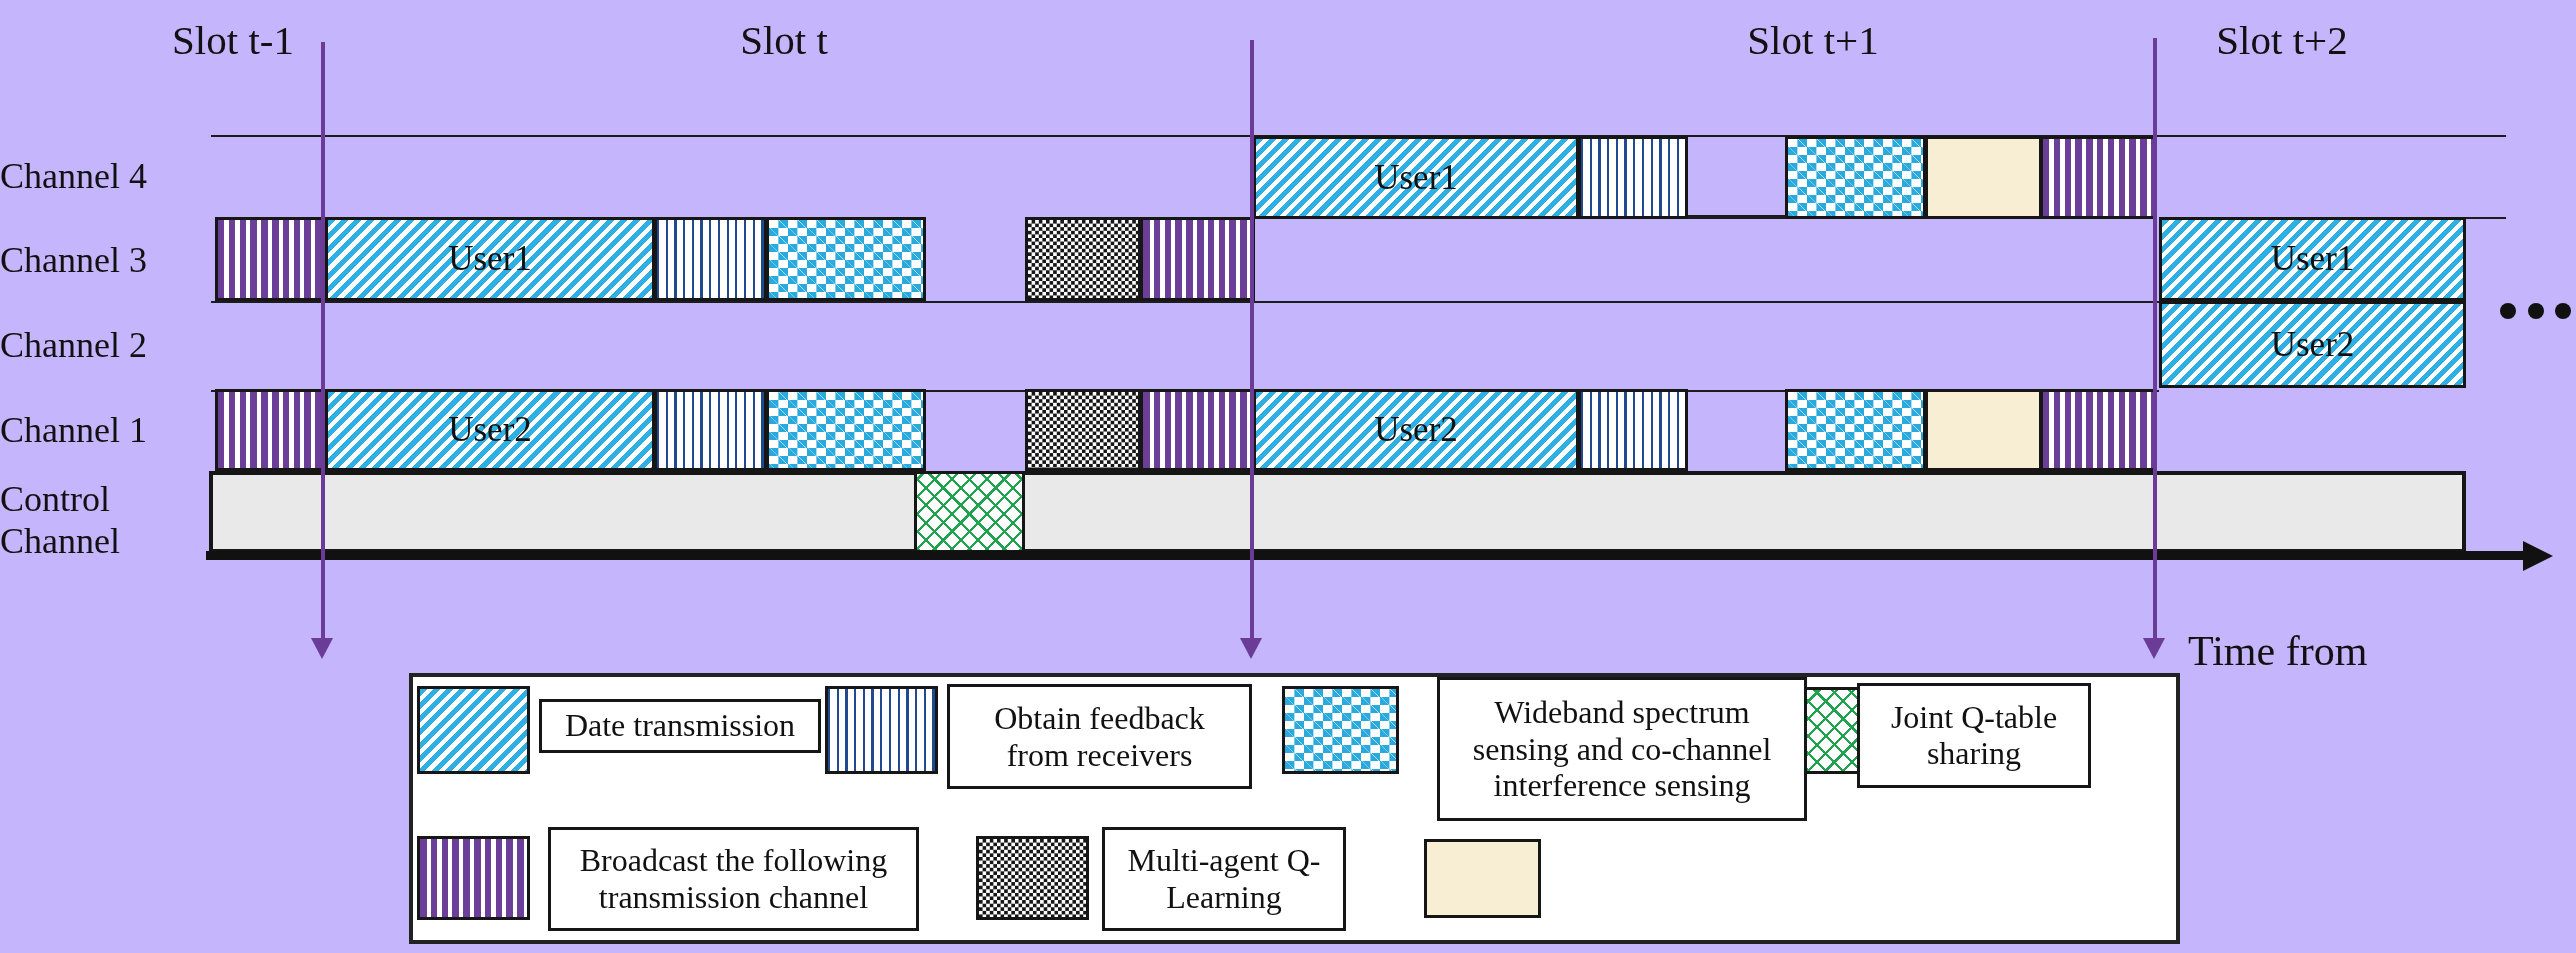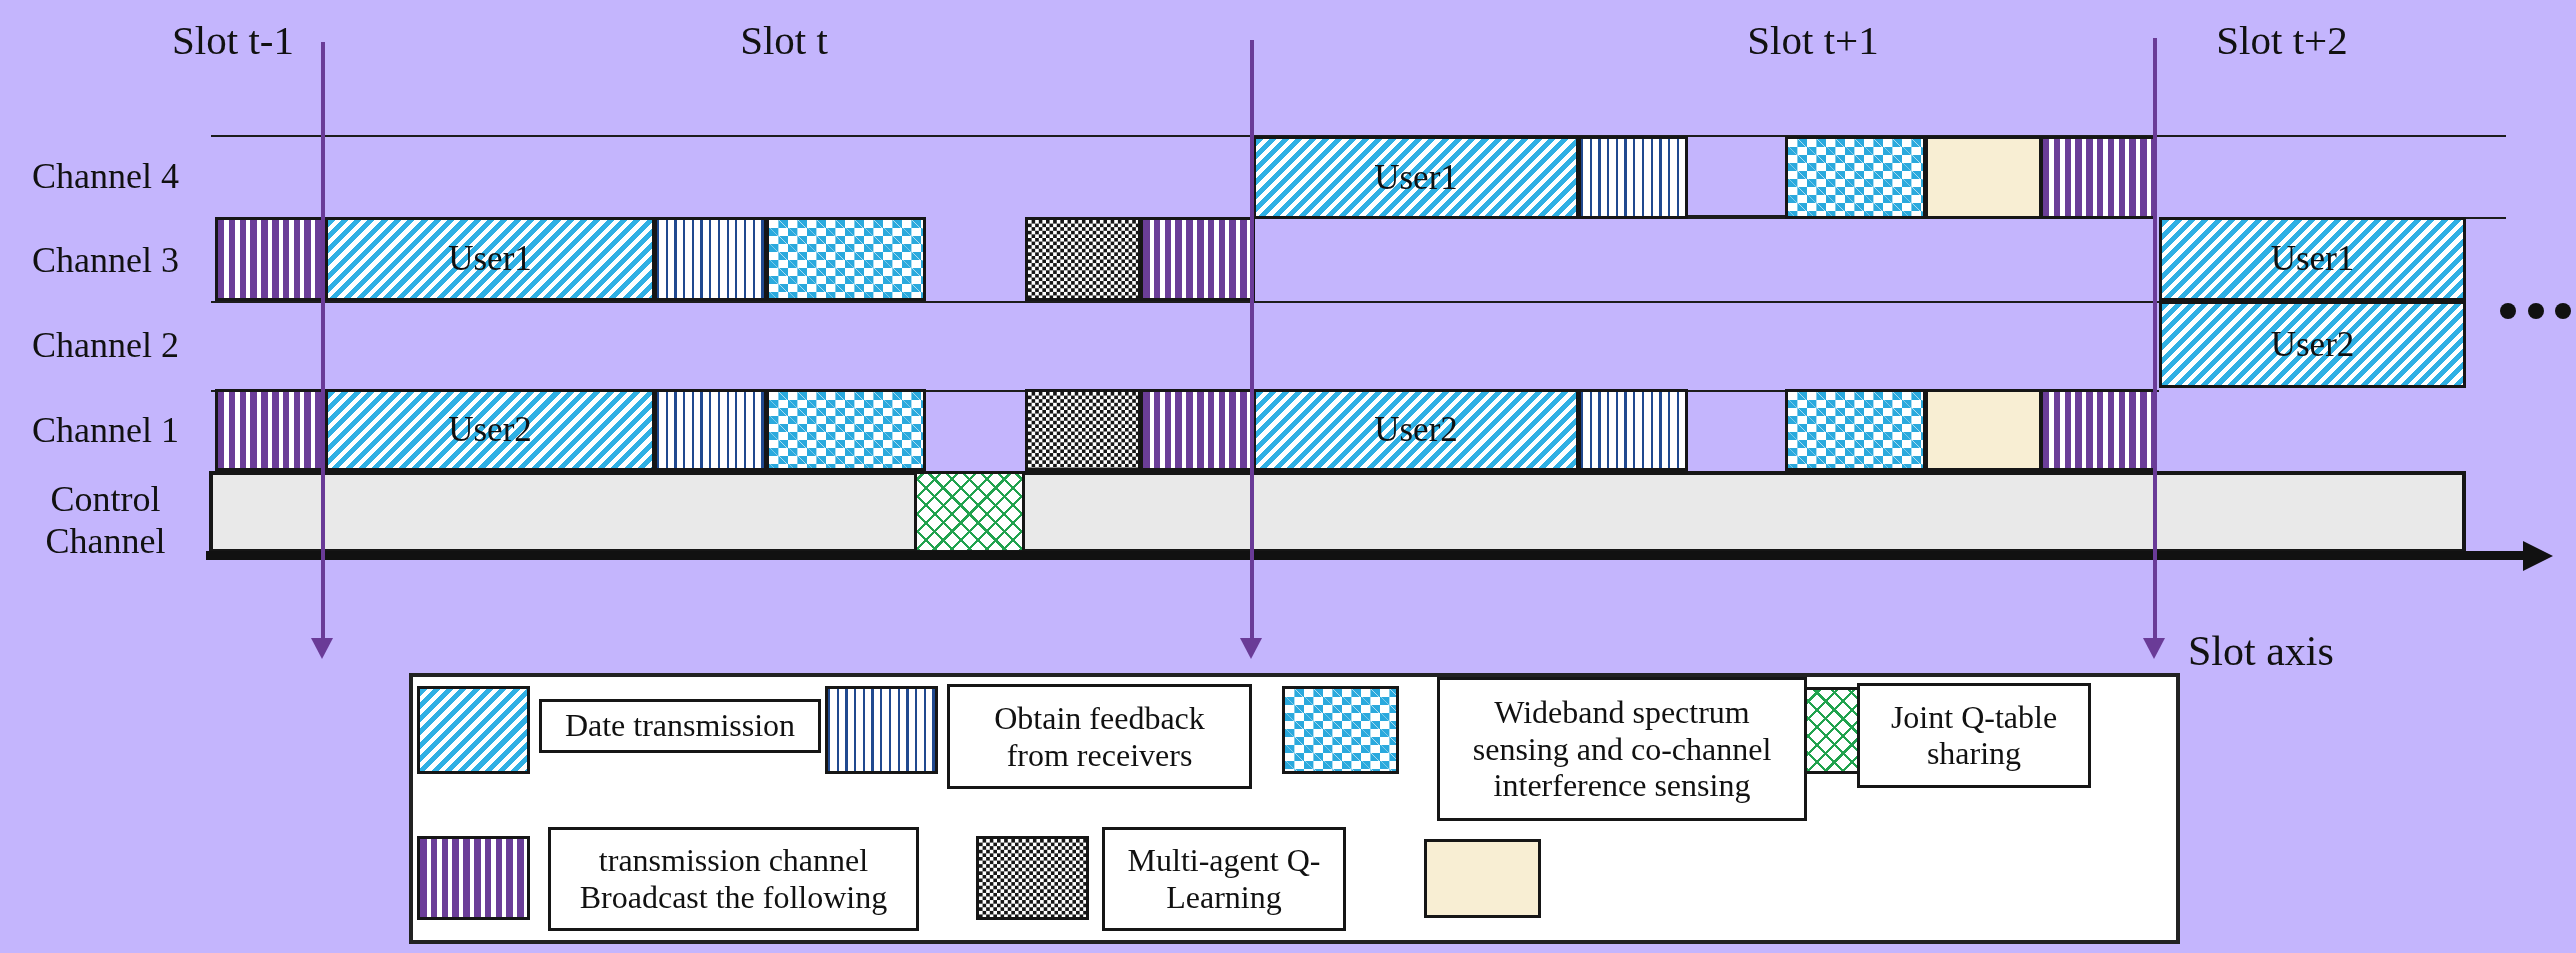--- a/index.html
+++ b/index.html
@@ -28,21 +28,21 @@
   
   .blk{position:absolute;border:3.6px solid #161616;box-sizing:border-box;
        display:flex;align-items:center;justify-content:center;}
   .blk .ulabel{font-size:35px;color:#111;}
   .hline{position:absolute;background:#1c1c1c;height:2.2px;}
   .slotline{position:absolute;width:3.6px;background:#6a3b97;z-index:6;}
   .slothead{position:absolute;width:0;height:0;z-index:6;
     border-left:11.6px solid transparent;border-right:11.6px solid transparent;
     border-top:21.7px solid #6a3b97;}
   .slotlabel{position:absolute;font-size:41px;transform:translateX(-50%);white-space:nowrap;}
-  .chlabel{position:absolute;left:0;width:211px;text-align:center;font-size:36px;line-height:42px;}
+  .chlabel{position:absolute;left:0;width:211px;text-align:left;font-size:36px;line-height:42px;}
   .timeline{position:absolute;background:#111;}
   .timehead{position:absolute;width:0;height:0;
     border-top:15px solid transparent;border-bottom:15px solid transparent;
     border-left:30px solid #111;}
   .dot{position:absolute;width:16px;height:16px;border-radius:50%;background:#111;}
   .legbox{position:absolute;left:409px;top:673px;width:1771px;height:271px;
     border:4.3px solid #222;box-sizing:border-box;background:#fff;}
   .sw{position:absolute;border:3.6px solid #161616;box-sizing:border-box;}
   .legtext{position:absolute;border:3.6px solid #161616;box-sizing:border-box;background:#fff;
     display:flex;flex-direction:column;align-items:center;justify-content:center;
@@ -120,21 +120,21 @@
   <div class="blk p-feedback" style="left:1578px;top:389px;width:110px;height:82px;"></div>
   <div class="blk p-sensing" style="left:1785px;top:389px;width:141px;height:82px;"></div>
   <div class="blk p-single" style="left:1925px;top:389px;width:117px;height:82px;"></div>
   <div class="blk p-broadcast" style="left:2040px;top:389px;width:117px;height:82px;"></div>
 
   <div class="blk p-gray" style="left:209px;top:471px;width:2257px;height:82px;border-width:4.3px;"></div>
   <div class="blk p-joint" style="left:914px;top:471px;width:111px;height:82px;"></div>
 
   <div class="timeline" style="left:206px;top:551px;width:2318px;height:9.4px;"></div>
   <div class="timehead" style="left:2523px;top:541px;"></div>
-  <div class="talabel" style="left:2188px;top:627px;">Slot axis</div>
+  <div class="talabel" style="left:2188px;top:627px;">Time from</div>
 
   <div>
     <div class="dot" style="left:2500px;top:303px;"></div>
     <div class="dot" style="left:2528px;top:303px;"></div>
     <div class="dot" style="left:2555px;top:303px;"></div>
   </div>
 
   <div class="legbox">
 
     <div class="sw p-data" style="left:3.6px;top:8.7px;width:113px;height:88px;"></div>
@@ -153,22 +153,22 @@
       <div>interference sensing</div>
     </div>
     <div class="sw p-joint" style="left:1391px;top:10px;width:113px;height:87px;"></div>
     <div class="legtext" style="left:1444px;top:5.8px;width:234px;height:105px;">
       <div>Joint Q-table</div>
       <div>sharing</div>
     </div>
 
     <div class="sw p-broadcast" style="left:3.6px;top:159px;width:113px;height:84px;"></div>
     <div class="legtext" style="left:135px;top:150px;width:371px;height:104px;">
+      <div>Broadcast the following</div>
       <div>transmission channel</div>
-      <div>Broadcast the following</div>
     </div>
     <div class="sw p-multiagent" style="left:563px;top:159px;width:113px;height:84px;"></div>
     <div class="legtext" style="left:689px;top:150px;width:244px;height:104px;">
       <div>Multi-agent Q-</div>
       <div>Learning</div>
     </div>
     <div class="sw p-single" style="left:1011px;top:162px;width:117px;height:79px;"></div>
   </div>
 
 </div>

